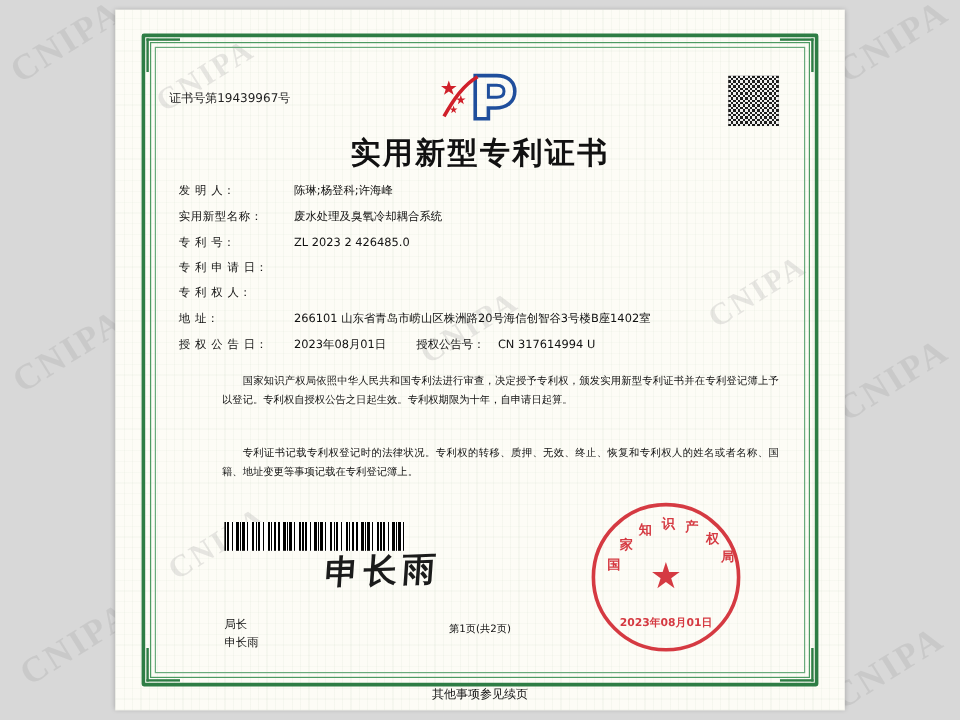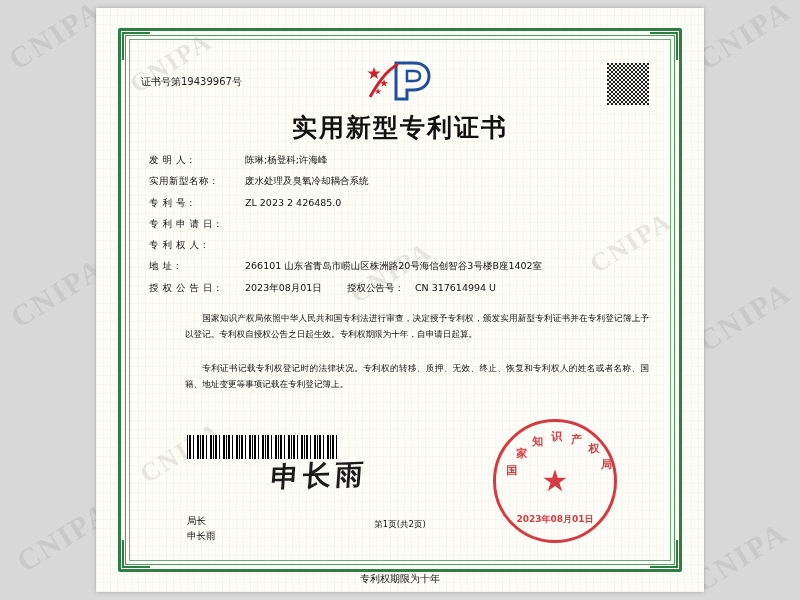--- a/index.html
+++ b/index.html
@@ -145,21 +145,21 @@
     position: absolute;
     left: 12px; right: 10px;
     font-size: 8.6px;
     line-height: 1.85;
     color: #111;
     text-align: justify;
     text-indent: 2em;
     margin-left: 32px;
   }
   .para.p1 { top: 258px; }
-  .para.p2 { top: 308px; }
+  .para.p2 { top: 318px; }
   
   .barcode {
     position: absolute;
     left: 46px; top: 382px;
     width: 150px; height: 24px;
     background:
       repeating-linear-gradient(90deg,
         #000 0 1px, #fff 1px 2px, #000 2px 4px, #fff 4px 6px,
         #000 6px 7px, #fff 7px 10px, #000 10px 12px, #fff 12px 13px);
   }
@@ -332,14 +332,14 @@
         <span style="transform:rotate(40deg)  translate(0,-52px) rotate(-40deg);">权</span>
         <span style="transform:rotate(62deg)  translate(0,-52px) rotate(-62deg);">局</span>
       </div>
       <div class="star">★</div>
       <div class="date">2023年08月01日</div>
     </div>
 
     <div class="page-no">第1页(共2页)</div>
   </div>
 
-  <div class="bottom-note">专利权期限为十年</div>
+  <div class="bottom-note">其他事项参见续页</div>
 </div>
 
 </body></html>

